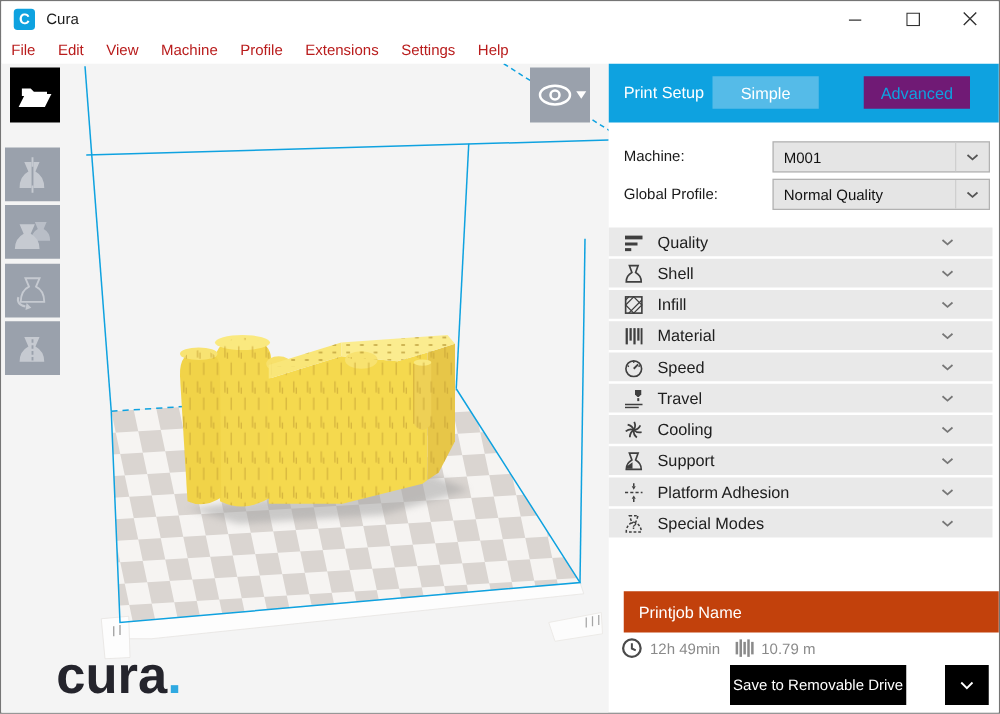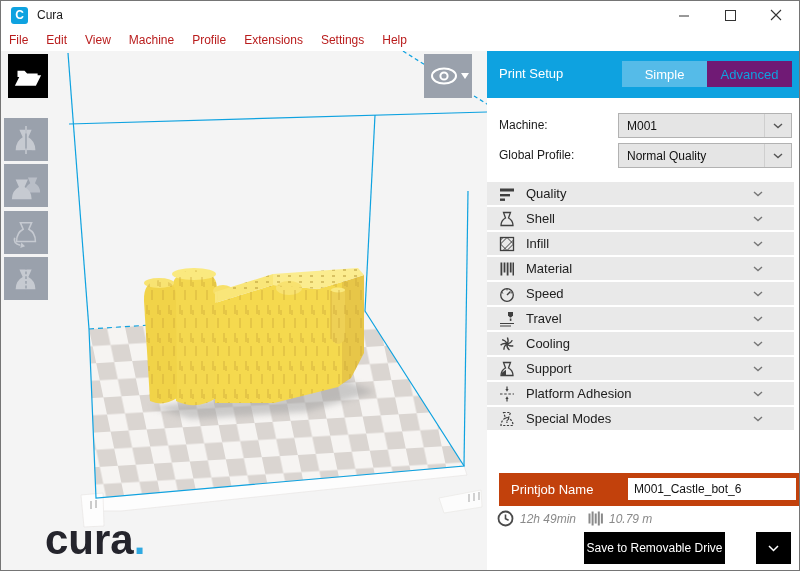--- a/index.html
+++ b/index.html
@@ -32,41 +32,41 @@
   .view-mode{position:absolute;left:423px;top:3px;width:48px;height:44px;background:#9aa1ac;
     display:flex;align-items:center;justify-content:center;}
   
   .logo{position:absolute;left:12px;top:468px;font-size:42px;font-weight:bold;line-height:1;
     color:#24242c;letter-spacing:0;margin-left:32px;}
   .logo .dot{color:#2fa9e1;}
   
   .panel{position:absolute;left:486px;top:50px;width:313px;height:520px;background:#fff;}
   .panel-header{position:absolute;top:0;left:0;width:100%;height:47px;background:#0EA2E0;}
   .panel-title{position:absolute;left:12px;top:15px;color:#fff;font-size:13px;}
-  .toggle{position:absolute;right:8px;top:10px;display:flex;}
+  .toggle{position:absolute;right:24px;top:10px;display:flex;gap:36px;}
   .toggle-btn{width:85px;height:26px;display:flex;align-items:center;justify-content:center;font-size:13px;}
   .toggle-simple{background:#55BBE8;color:#fff;}
   .toggle-advanced{background:#701a75;color:#0EA2E0;}
   .field-label{position:absolute;left:12px;font-size:12px;color:#1a1a1a;}
   .combo{position:absolute;left:131px;width:172px;height:23px;border:1px solid #b2b2b2;background:#e5e5e5;
     display:flex;align-items:stretch;}
   .combo .val{flex:1;display:flex;align-items:center;padding-left:8px;font-size:12px;color:#111;}
   .combo .arrow{width:26px;border-left:1px solid #cfcfcf;display:flex;align-items:center;justify-content:center;}
   .categories{position:absolute;top:131px;left:0;width:100%;}
   .cat-row{height:23px;background:#e9e9e9;margin:0 6px 2px 0;display:flex;align-items:center;
     padding:0 10px 0 12px;box-sizing:border-box;}
   .cat-icon{width:18px;display:flex;align-items:center;}
   .cat-label{font-size:13px;color:#202020;margin-left:9px;}
   .cat-chevron{margin-left:auto;margin-right:21px;display:flex;}
   .printjob-bar{position:absolute;top:422px;left:0;width:100%;height:33px;background:#c2410c;margin-left:12px;}
   .printjob-label{position:absolute;left:12px;top:9px;color:#fff;font-size:13px;}
   .printjob-input{position:absolute;left:129px;top:5px;width:156px;height:22px;border:0;background:#fff;
     font-size:12px;font-family:"Liberation Sans",sans-serif;color:#111;padding:0 6px;}
   .icon-abs{position:absolute;display:flex;}
-  .sum-text{position:absolute;font-size:12px;color:#8a8a8a;font-style:italic;}
+  .sum-text{position:absolute;font-size:12px;color:#8a8a8a;}
   .save-btn{position:absolute;left:97px;top:481px;width:141px;height:32px;background:#000;color:#fff;
     font-size:12px;display:flex;align-items:center;justify-content:center;}
   .save-menu{position:absolute;left:269px;top:481px;width:35px;height:32px;background:#000;
     display:flex;align-items:center;justify-content:center;}
 </style>
 </head>
 <body>
 
 <div class="titlebar">
   <div class="app-icon">C</div>
@@ -419,21 +419,20 @@
         <svg width="10" height="6">
             <polyline points="1,1 5,4.5 9,1" fill="none" stroke="#777" stroke-width="1.4"></polyline>
           </svg>
       </span>
     </div>
 
   </div>
 
   <div class="printjob-bar">
     <div class="printjob-label">Printjob Name</div>
-    <input class="printjob-input" type="text" value="M001_Castle_bot_6" style="">
   </div>
 
   <span class="icon-abs" style="left:10px;top:459px">
     <svg width="17" height="17">
         <circle cx="8.5" cy="8.5" r="7" fill="none" stroke="#4a4a4a" stroke-width="1.8"></circle>
         <path d="M8.5,4.5 V8.8 L11.6,10.3" fill="none" stroke="#4a4a4a" stroke-width="1.6"></path>
       </svg>
   </span>
   <span class="sum-text" style="left:33px;top:461px">12h 49min</span>
   <span class="icon-abs" style="left:101px;top:459px">

